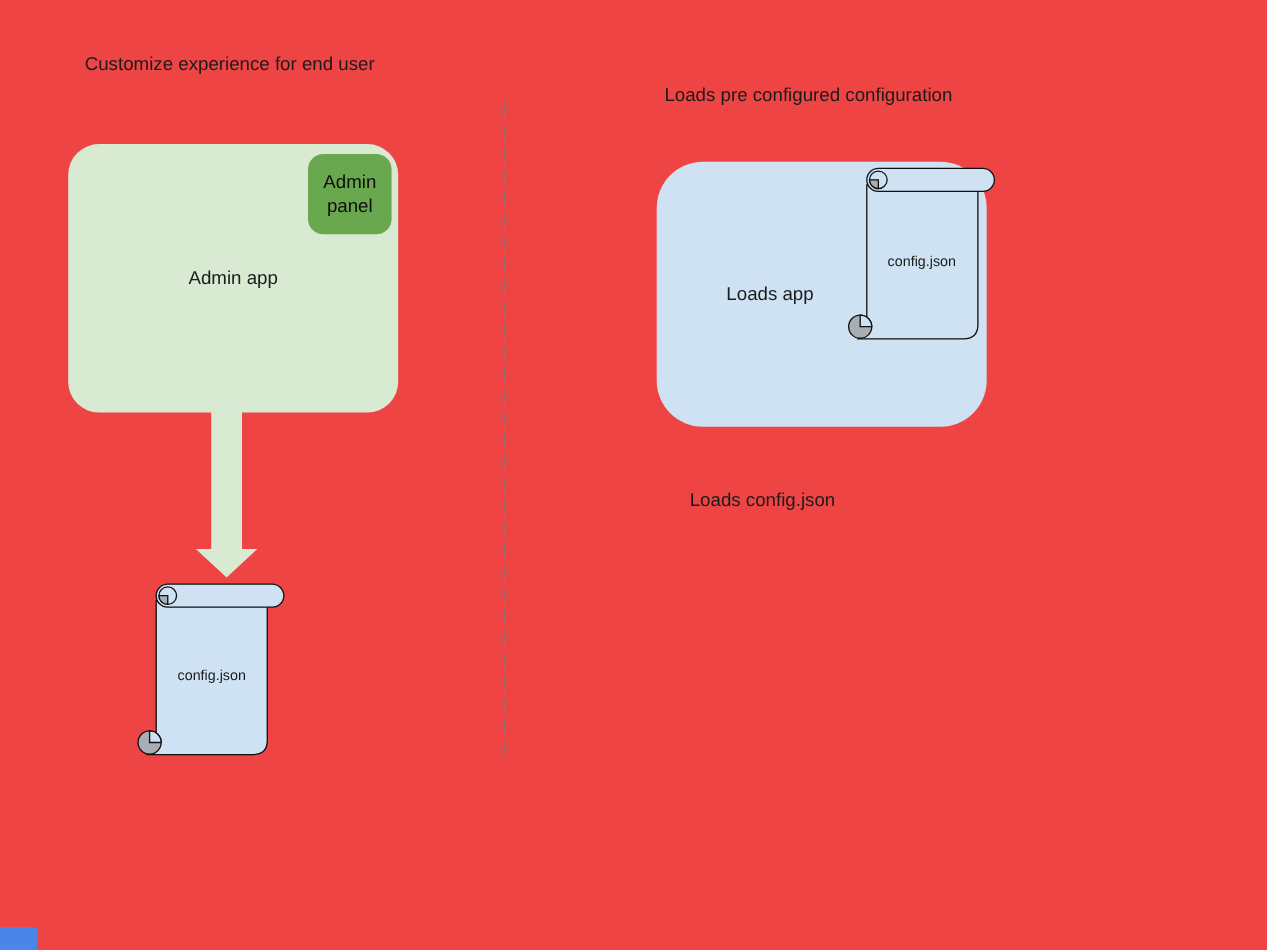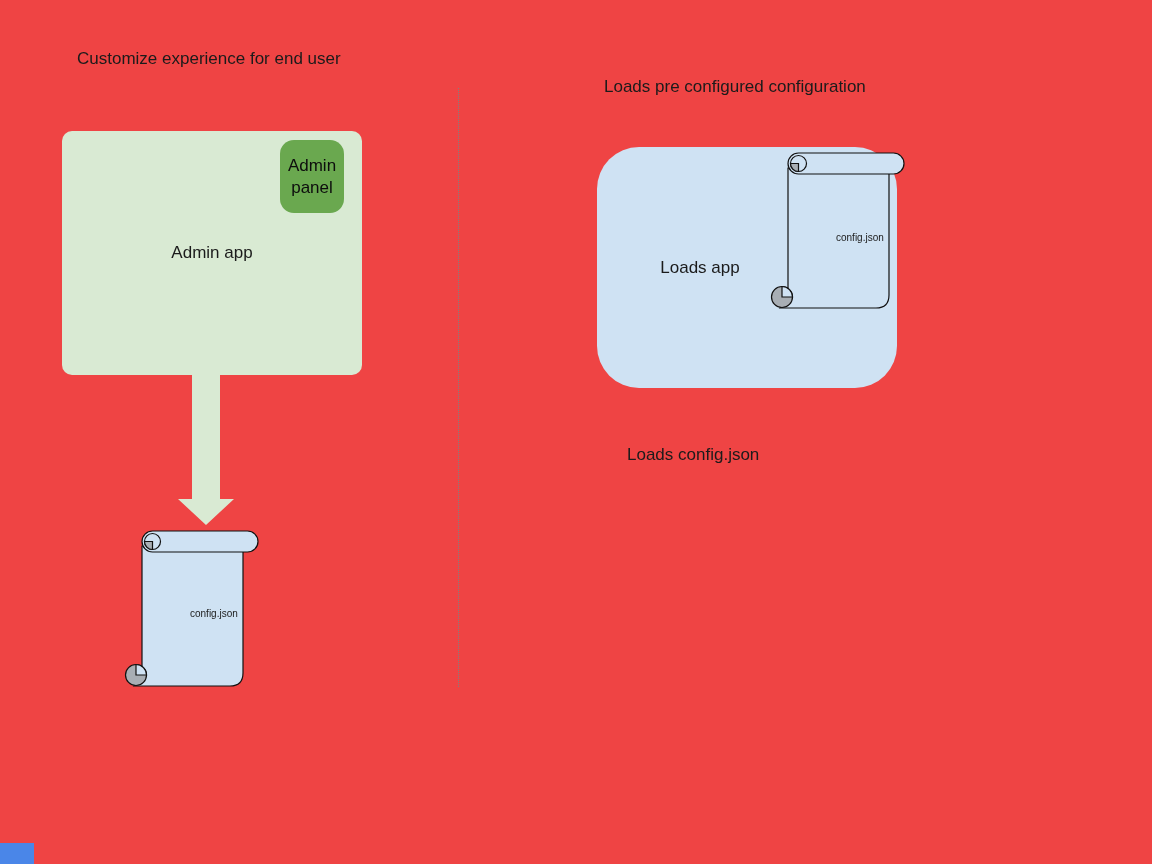--- a/index.html
+++ b/index.html
@@ -22,37 +22,37 @@
     color:var(--text);
     overflow:hidden;
   }
   .abs{position:absolute;}
   .title{
     font-size:17px;line-height:22px;color:var(--text);
     white-space:nowrap;
   }
   .app-box{
     background:var(--light-green);
-    border-radius:10px;
+    border-radius:28px;
     display:flex;align-items:center;justify-content:center;
   }
   .app-box-label{font-size:17px;line-height:22px;text-align:center;}
   .panel{
     background:var(--dark-green);
     border-radius:14px;
     display:flex;align-items:center;justify-content:center;
     text-align:center;
   }
   .panel-label{font-size:17px;line-height:22px;color:#0d0d0d;}
   .demo-box{
     background:var(--light-blue);
     border-radius:42px;
   }
   .two-line{font-size:17px;line-height:22.5px;}
-  .scroll-label{font-size:10px;line-height:19px;text-align:left;margin-left:48px;}
+  .scroll-label{font-size:13px;line-height:19px;text-align:center;}
   .divider{
     width:0;border-left:1px dotted var(--divider);
   }
   .corner-rect{background:var(--corner-blue);}
   
   .f-blue{fill:var(--light-blue);}
   .f-gray{fill:var(--curl-gray);}
   .f-arrow{fill:var(--light-green);}
   .s-dark{stroke:var(--stroke);stroke-width:1.2;}
   .no-s{stroke:none;}
@@ -78,21 +78,21 @@
       </g>
     </defs>
   </svg>
 
   <div class="abs title" style="left:77px;top:48px;">Customize experience for end user</div>
 
   <div class="abs app-box" style="left:62px;top:131px;width:300px;height:244px;">
     <div class="app-box-label">Admin app</div>
   </div>
 
-  <div class="abs panel" style="left:280px;top:140px;width:64px;height:73px;">
+  <div class="abs panel" style="left:280px;top:140px;width:76px;height:73px;">
     <div class="panel-label" style="width:64px;">Admin panel</div>
   </div>
 
   <svg class="abs" style="left:170px;top:373px;" width="76" height="155" viewBox="0 0 76 155">
     <polygon class="f-arrow no-s" points="22,0 50,0 50,126 64,126 36,152 8,126 22,126"></polygon>
   </svg>
 
 
   <svg class="abs" style="left:120px;top:528px;" width="142" height="160" viewBox="0 0 142 160">
     <use href="#scroll-shape"></use>

